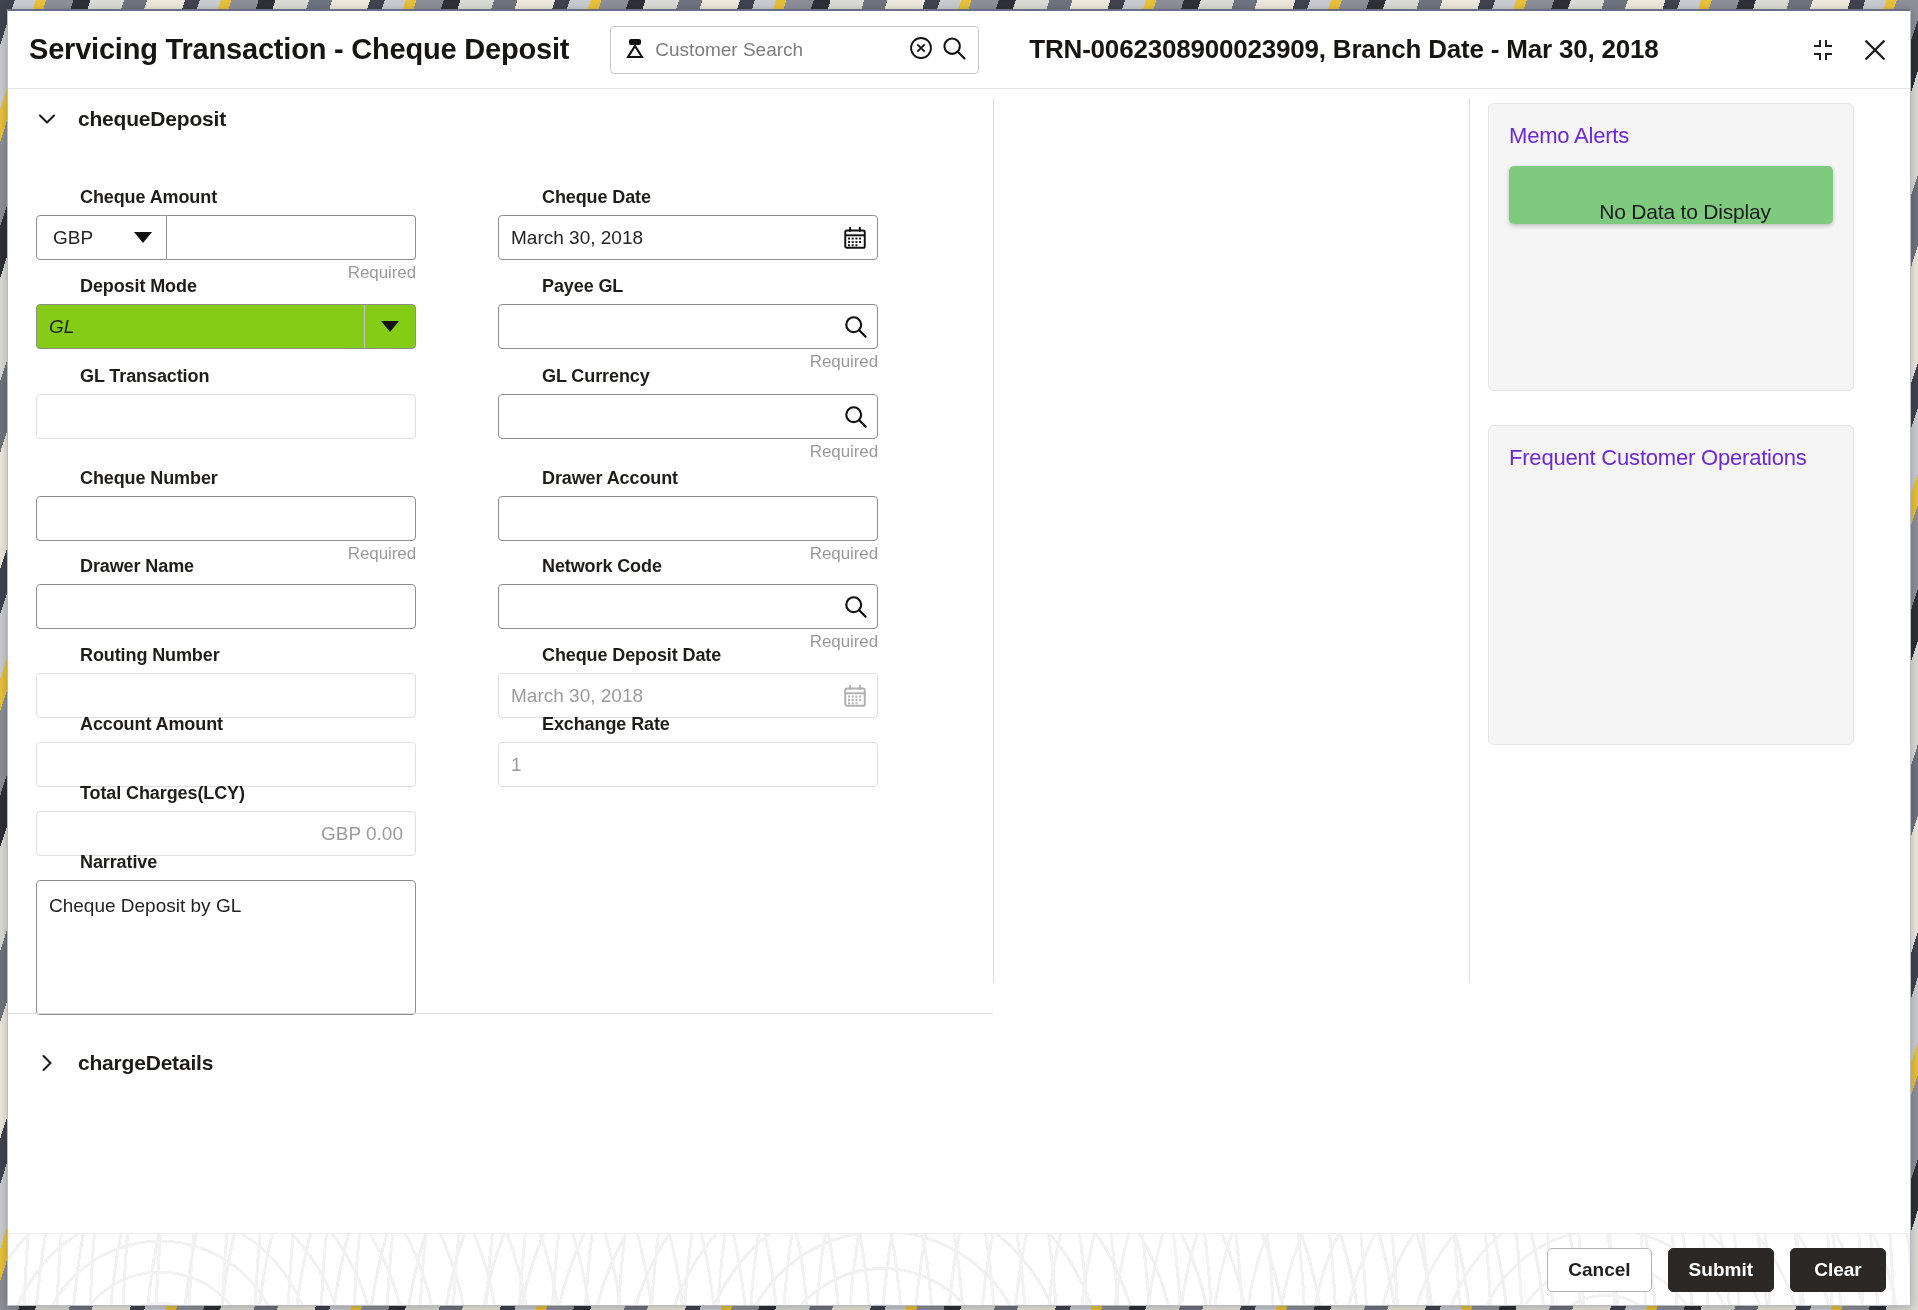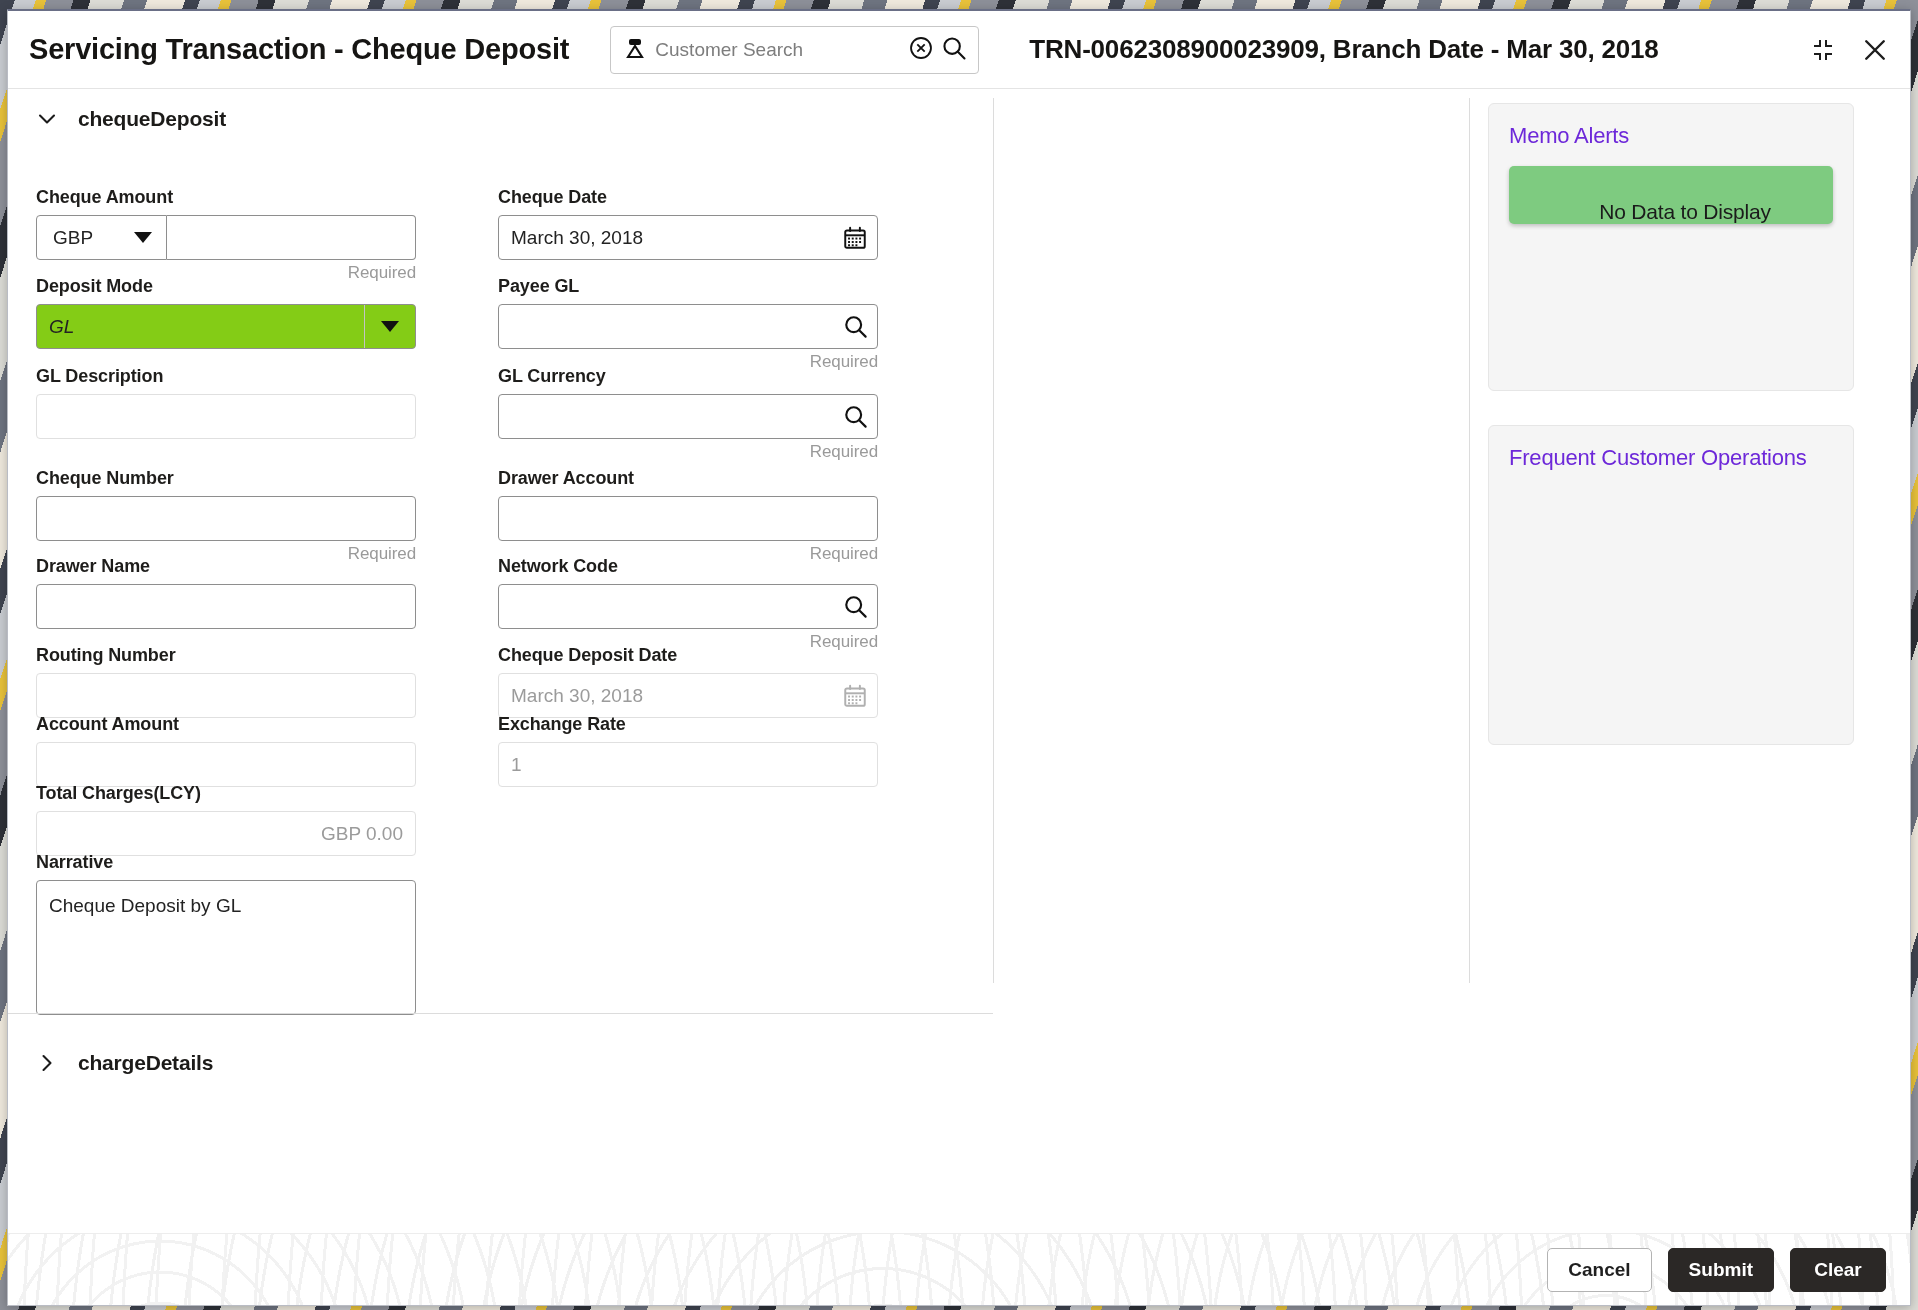--- a/index.html
+++ b/index.html
@@ -135,21 +135,21 @@
   #field-grid {
     position: relative;
     margin-top: 20px;
     height: 860px;
   }
   .field {
     position: absolute;
   }
   .field-label {
     font-size: 18px; font-weight: 700; color: #1e1d1b;
-    margin-bottom: 7px; display: block; letter-spacing: -0.1px;
+    margin-bottom: 7px; display: block; letter-spacing: -0.1px; margin-left: 44px;
   }
   .input-shell {
     position: relative;
     height: 45px;
     border: 1px solid #8e8e8e;
     border-radius: 4px;
     background: #fff;
     display: flex; align-items: center;
   }
   .input-shell.soft { border-color: #e0e0e0; }
@@ -374,21 +374,21 @@
           <label class="field-label">Deposit Mode</label>
           <div class="select-shell">
             <span class="select-value">GL</span>
             <span class="select-caret-wrap">
               <span class="caret-tri"></span>
             </span>
           </div>
         </div>
 
         <div class="field" style="left:28px; top:215px; width:380px;">
-          <label class="field-label">GL Description</label>
+          <label class="field-label">GL Transaction</label>
           <div class="input-shell soft">
             <input type="text" value="" style="">
           </div>
         </div>
 
         <div class="field" style="left:28px; top:317px; width:380px;">
           <label class="field-label">Cheque Number</label>
           <div class="input-shell">
             <input type="text" value="" style="">
           </div>

